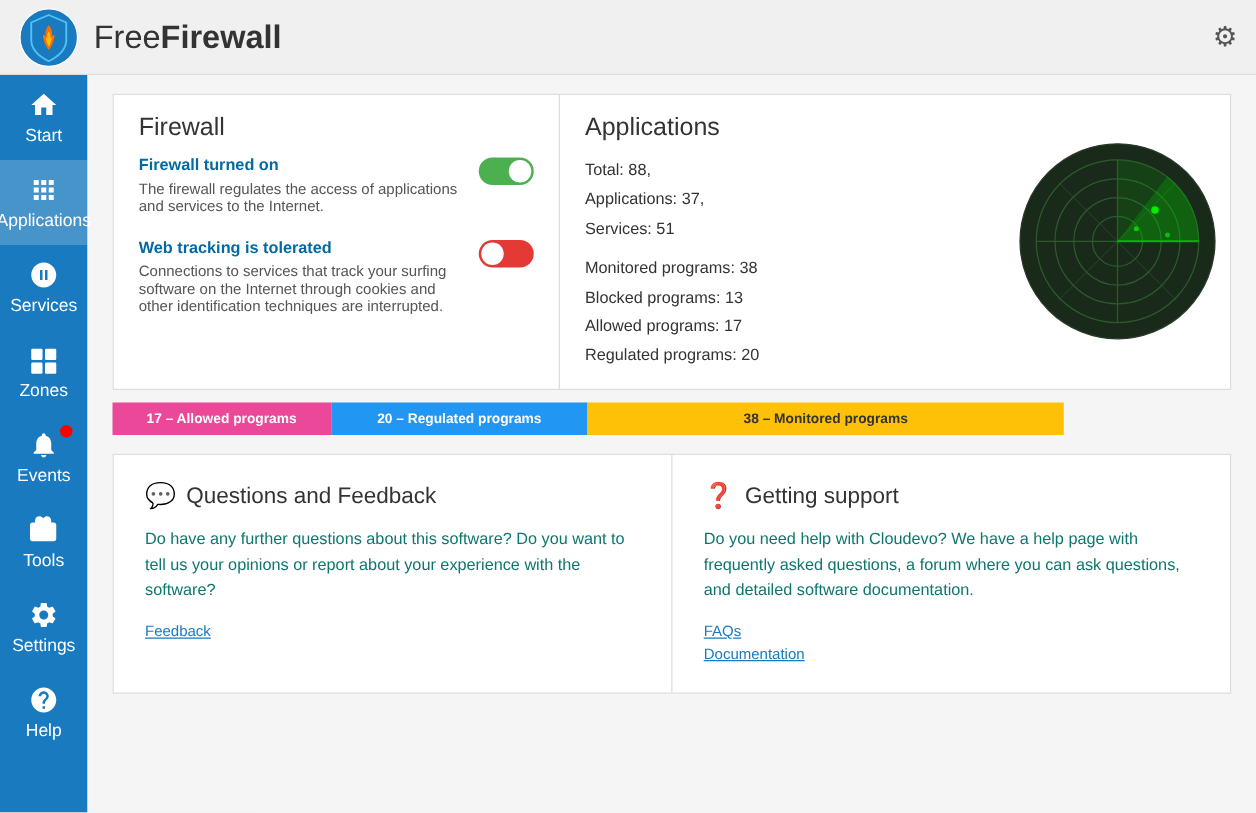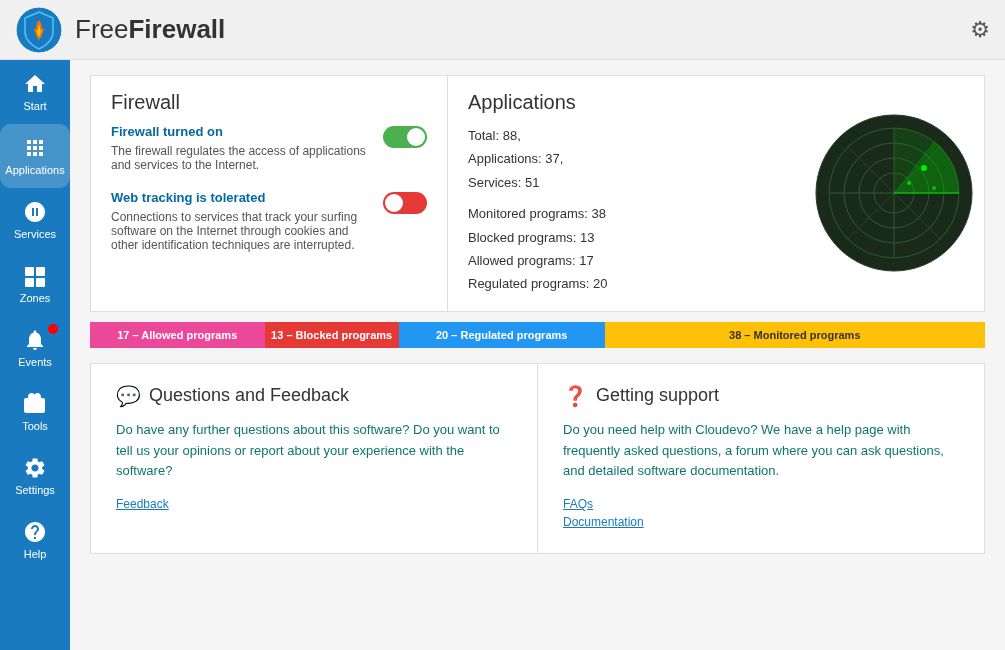--- a/index.html
+++ b/index.html
@@ -55,24 +55,23 @@
       padding-top: 0;
     }
     .sidebar-item {
       width: 100%;
       display: flex;
       flex-direction: column;
       align-items: center;
       padding: 12px 5px;
       color: white;
       cursor: pointer;
-      font-size: 11px;
+      font-size: 14px;
       text-align: center;
       position: relative;
-      border-radius: 11px;
     }
     .sidebar-item.active { background: rgba(255,255,255,0.2); }
     .sidebar-item svg { margin-bottom: 4px; }
     .sidebar-item .badge {
       position: absolute;
       top: 8px;
       right: 12px;
       width: 10px;
       height: 10px;
       background: red;
@@ -378,23 +377,20 @@
 
           <line x1="80" y1="80" x2="145" y2="80" stroke="#00cc00" stroke-width="1.5" opacity="0.8"></line>
         </svg>
       </div>
     </div>
 
     <div class="progress-bar-container">
       <div class="pb-allowed" style="width: 19.5%">
         <span>17 – Allowed programs</span>
       </div>
-      <div class="pb-blocked" style="width: 15%">
-        <span>13 – Blocked programs</span>
-      </div>
       <div class="pb-regulated" style="width: 23%">
         <span>20 – Regulated programs</span>
       </div>
       <div class="pb-monitored" style="width: 42.5%">
         <span>38 – Monitored programs</span>
       </div>
     </div>
 
     <div class="bottom-section">
 

